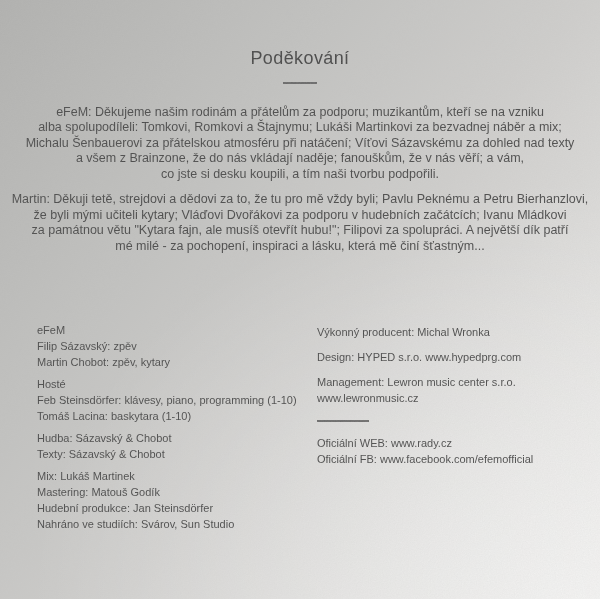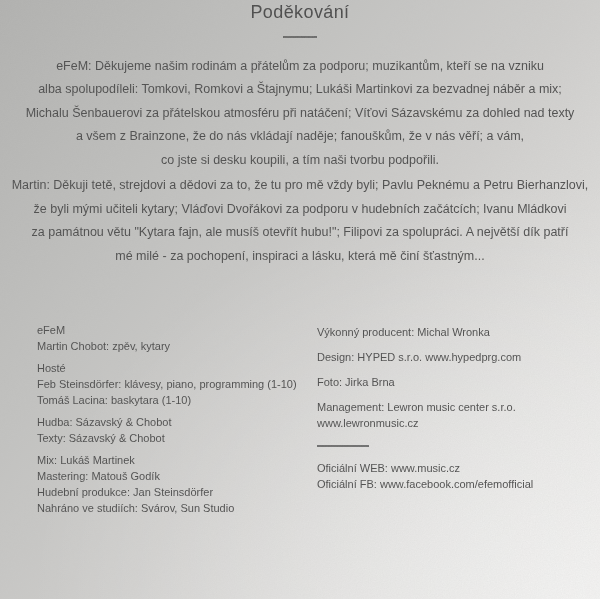--- a/index.html
+++ b/index.html
@@ -18,20 +18,21 @@
 
   .grain {
     position: absolute; inset: 0;
     z-index: 3;
     pointer-events: none;
   }
 
   .content { position: relative; z-index: 2; text-align: center; }
 
   .title {
+    padding-top: 46px;
     font-size: 18px;
     line-height: 24px;
     font-weight: 500;
     letter-spacing: 0.4px;
     color: #3a3a3a;
   }
 
   .title-divider {
     width: 34px; height: 1.5px;
     background: #4d4d4d;
@@ -39,21 +40,20 @@
     margin: 12px auto 0;
   }
 
   .para { margin-top: 21px; }
   .para.second { margin-top: 10px; }
   .ack-line {
     font-size: 12.5px;
     line-height: 15.5px;
     white-space: nowrap;
     color: #3d3d3d;
-    margin-top: 8px;
   }
 
   .columns { position: absolute; top: 322px; left: 0; right: 0; text-align: left; z-index: 2; }
   .col-left  { position: absolute; left: 37px;  top: 0;  width: 292px; }
   .col-right { position: absolute; left: 317px; top: 2px; width: 250px; }
 
   .credit-line {
     font-size: 11px;
     line-height: 16px;
     white-space: nowrap;
@@ -95,20 +95,21 @@
       <div class="ack-line">mé milé - za pochopení, inspiraci a lásku, která mě činí šťastným...</div>
     </div>
 
   </div>
 
   <div class="columns">
 
     <div class="col-left">
       <div class="credit-group">
         <div class="credit-line">eFeM</div>
+        <div class="credit-line">Filip Sázavský: zpěv</div>
         <div class="credit-line">Martin Chobot: zpěv, kytary</div>
       </div>
       <div class="credit-group">
         <div class="credit-line">Hosté</div>
         <div class="credit-line">Feb Steinsdörfer: klávesy, piano, programming (1-10)</div>
         <div class="credit-line">Tomáš Lacina: baskytara (1-10)</div>
       </div>
       <div class="credit-group">
         <div class="credit-line">Hudba: Sázavský &amp; Chobot</div>
         <div class="credit-line">Texty: Sázavský &amp; Chobot</div>
@@ -117,28 +118,27 @@
         <div class="credit-line">Mix: Lukáš Martinek</div>
         <div class="credit-line">Mastering: Matouš Godík</div>
         <div class="credit-line">Hudební produkce: Jan Steinsdörfer</div>
         <div class="credit-line">Nahráno ve studiích: Svárov, Sun Studio</div>
       </div>
     </div>
 
     <div class="col-right">
       <div class="credit-line right-item">Výkonný producent: Michal Wronka</div>
       <div class="credit-line right-item">Design: HYPED s.r.o. www.hypedprg.com</div>
-      <div class="credit-line right-item">Foto: Jirka Brna</div>
       <div class="mgmt-block">
         <div class="credit-line">Management: Lewron music center s.r.o.</div>
         <div class="credit-line">www.lewronmusic.cz</div>
       </div>
       <div class="right-divider"></div>
       <div>
-        <div class="credit-line">Oficiální WEB: www.music.cz</div>
+        <div class="credit-line">Oficiální WEB: www.rady.cz</div>
         <div class="credit-line">Oficiální FB: www.facebook.com/efemofficial</div>
       </div>
     </div>
 
   </div>
 
   <svg class="grain" width="600" height="599" xmlns="http://www.w3.org/2000/svg">
     <filter id="grainNoise" x="0" y="0" width="100%" height="100%">
       <feTurbulence type="fractalNoise" baseFrequency="0.85" numOctaves="2" stitchTiles="stitch" result="t"></feTurbulence>
       <feColorMatrix in="t" type="matrix" values="0 0 0 0 0.55  0 0 0 0 0.55  0 0 0 0 0.54  0.4 0.4 0.4 0 0"></feColorMatrix>

